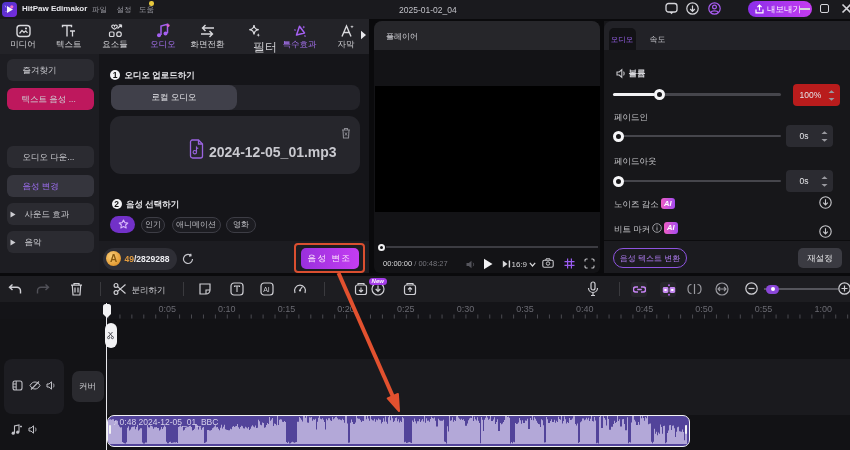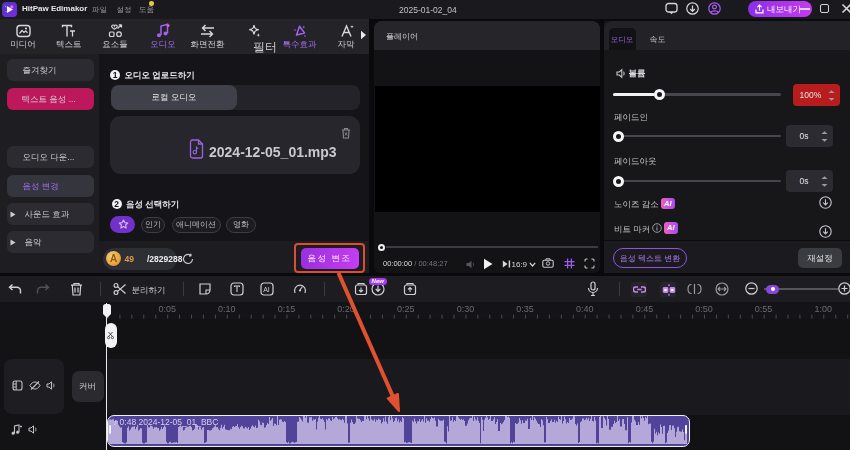--- a/index.html
+++ b/index.html
@@ -157,21 +157,21 @@
           <path d="M5.5 1 L6.8 3.6 L9.8 4 L7.6 6 L8.2 9 L5.5 7.5 L2.8 9 L3.4 6 L1.2 4 L4.2 3.6 Z" fill="none" stroke="#d9b8fa" stroke-width="1.1" stroke-linejoin="round"></path>
         </svg>
   </div>
   <div class="abs" style="left:42px;top:163px;width:24px;height:16px;border-radius:8.5px;border:1px solid #3d3d45;background:#1c1c21;text-align:center;line-height:14.5px;font-size:8px;color:#bcbcc2;white-space:nowrap;">인기</div>
   <div class="abs" style="left:72.5px;top:163px;width:49px;height:16px;border-radius:8.5px;border:1px solid #3d3d45;background:#1c1c21;text-align:center;line-height:14.5px;font-size:8px;color:#bcbcc2;white-space:nowrap;">애니메이션</div>
   <div class="abs" style="left:127px;top:163px;width:30px;height:16px;border-radius:8.5px;border:1px solid #3d3d45;background:#1c1c21;text-align:center;line-height:14.5px;font-size:8px;color:#bcbcc2;white-space:nowrap;">영화</div>
 
   <div class="abs" style="left:0;top:187px;width:270px;height:32.5px;background:#1c1c21;">
     <div class="abs" style="left:3.5px;top:7px;width:74px;height:22px;border-radius:11px;background:#2e2e35;"></div>
     <div class="abs" style="left:7px;top:10.5px;width:15px;height:15px;border-radius:50%;background:radial-gradient(circle at 38% 35%,#f8ce7a,#e8a33d 60%,#c87d18);text-align:center;line-height:15px;font-size:10px;font-weight:bold;color:#8a5a10;">A</div>
-    <div class="abs" style="left:25.5px;top:13px;font-size:8.5px;font-weight:bold;color:#e09a3e;white-space:nowrap;">49<span style="color:#ececf0;padding-left:13px;">/2829288</span></div>
+    <div class="abs" style="left:25.5px;top:13px;font-size:8.5px;font-weight:bold;color:#e09a3e;white-space:nowrap;">49<span style="color:#ececf0;">/2829288</span></div>
     <svg class="ic" style="left:83px;top:12px" width="12" height="12" viewBox="0 0 12 12">
           <path d="M10.5 6 A4.5 4.5 0 1 1 8.6 2.3 M8.8 0.8 L9 2.8 L7 3.2" fill="none" stroke="#c5c5cb" stroke-width="1.2"></path>
         </svg>
     <div class="abs" style="left:201.5px;top:7.5px;width:58px;height:20.5px;border-radius:5px;background:linear-gradient(90deg,#9a30dd,#c43df2);text-align:center;line-height:20.5px;font-size:8.5px;color:#ffeefc;letter-spacing:1.5px;">음성 변조</div>
   </div>
 </div>
 
 <div class="abs" id="player" style="left:374px;top:21px;width:226px;height:252px;background:#131316;border-radius:8px 8px 6px 6px;">
   <div class="abs" style="left:0;top:0;width:226px;height:29px;background:#26262a;border-radius:8px 8px 0 0;"></div>
   <div class="abs" style="left:12px;top:10px;font-size:8px;color:#cfcfd4;">플레이어</div>

